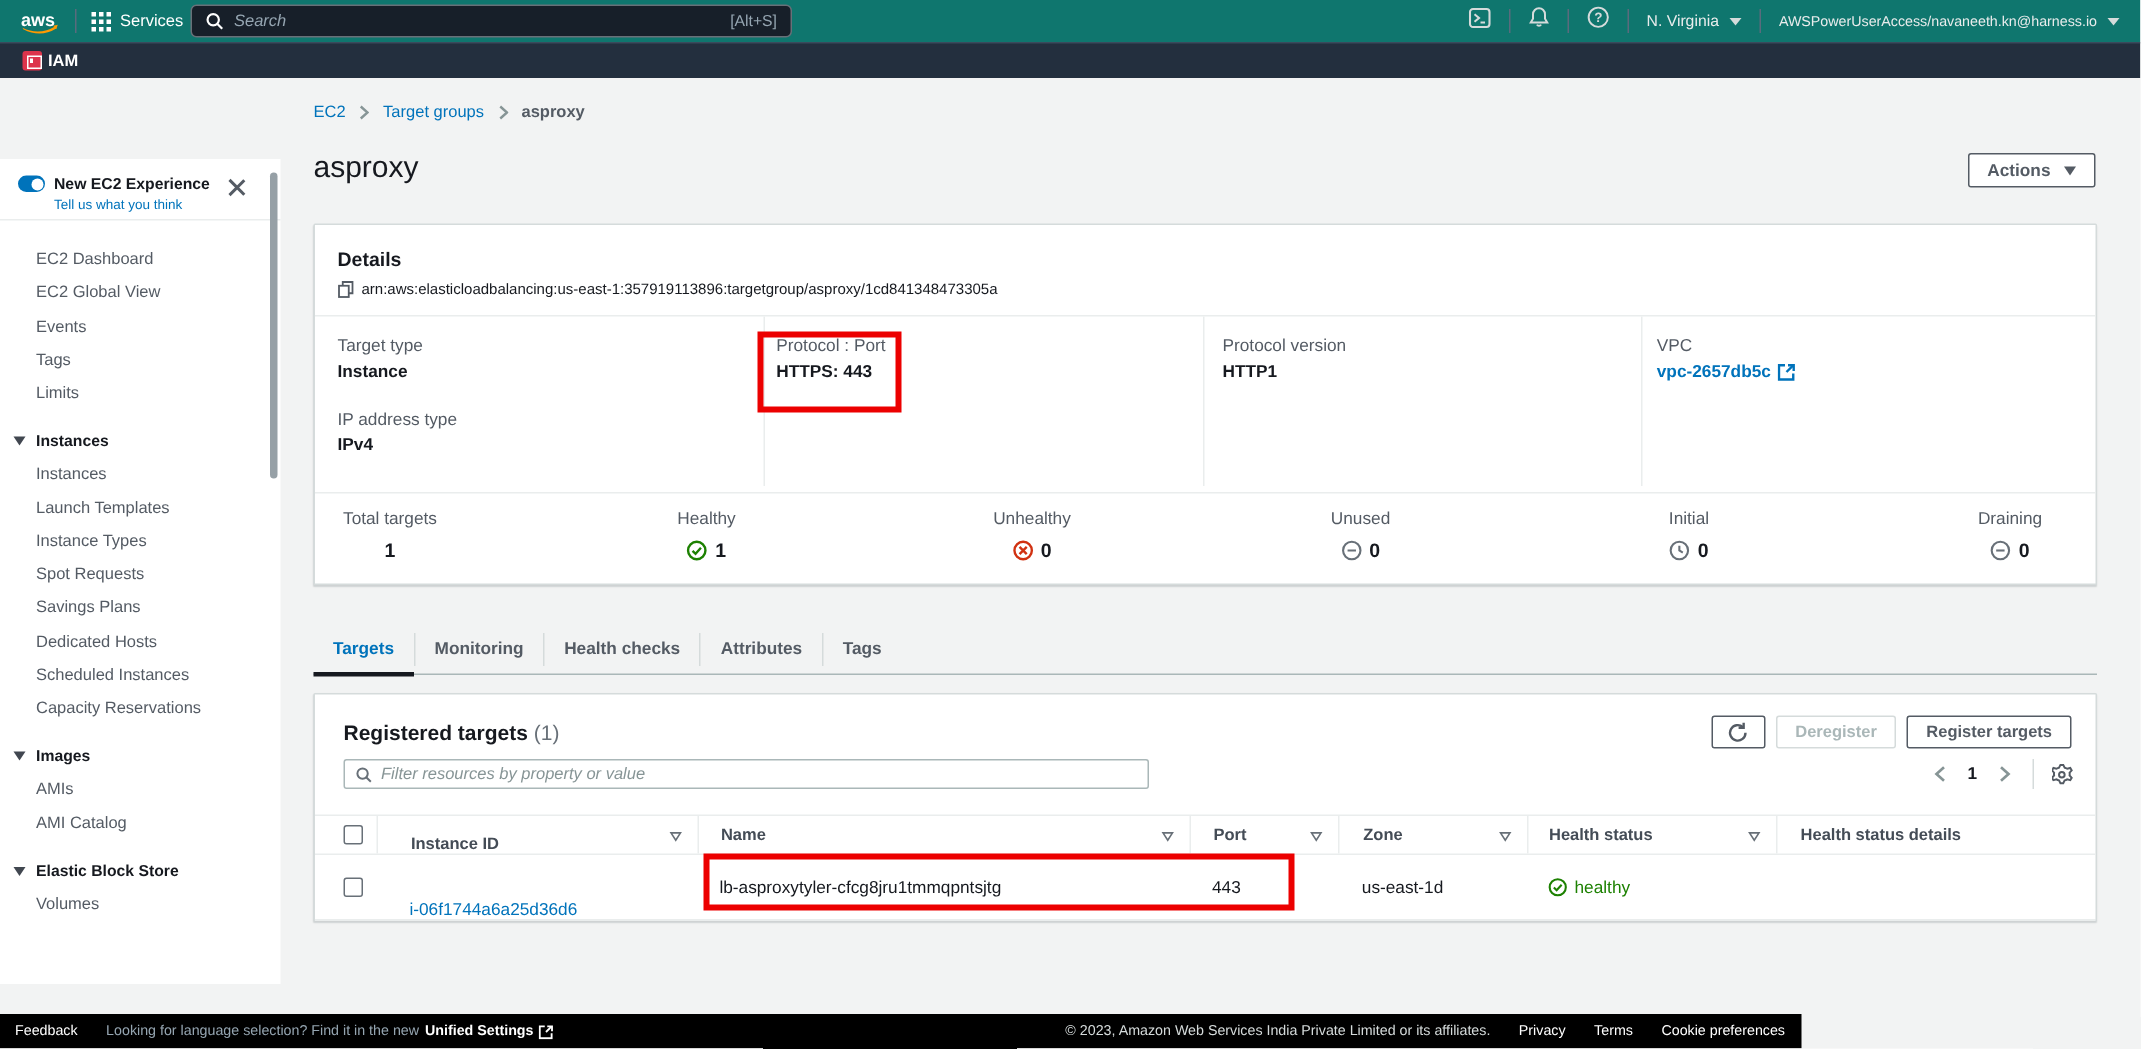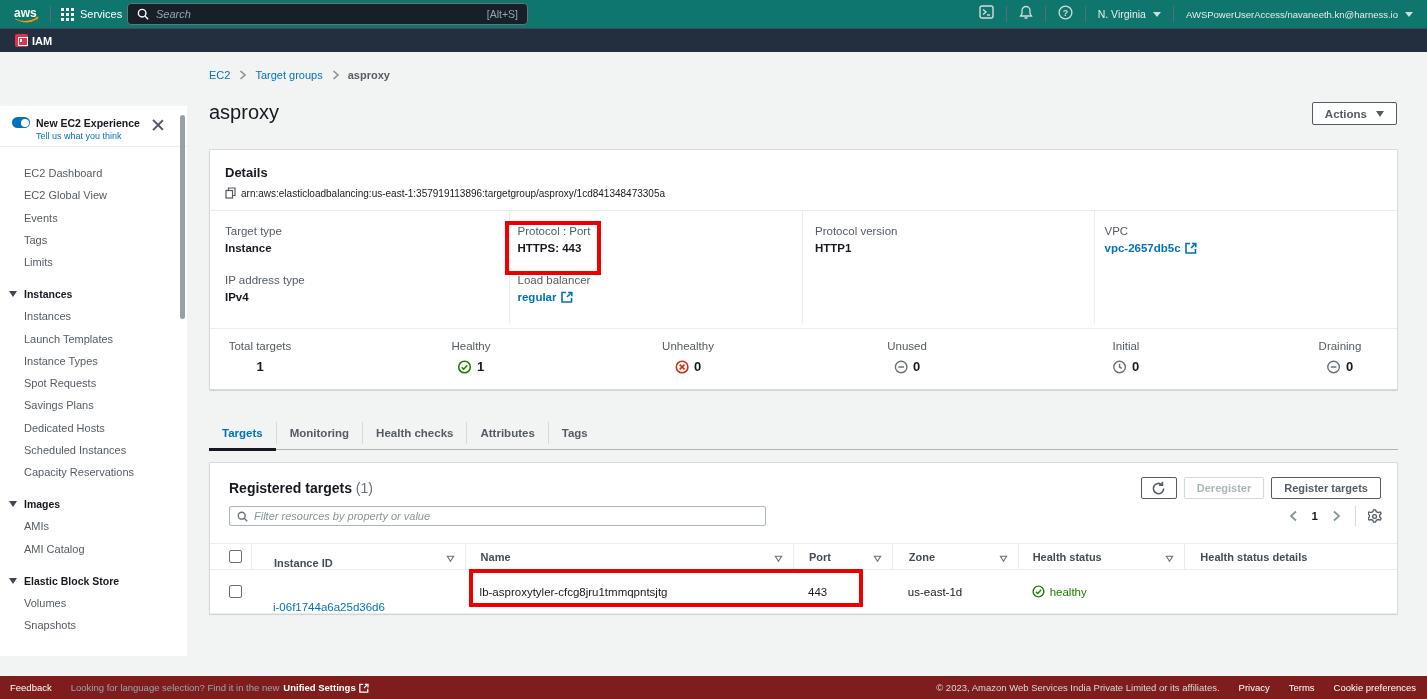--- a/index.html
+++ b/index.html
@@ -115,21 +115,21 @@
   .checkbox { width:13px; height:13px; border:1px solid #687078; border-radius:2px; background:#fff; }
   .link { color:#0073bb; text-decoration:none; }
   .healthy { display:flex; align-items:center; gap:5px; color:#1d8102; font-size:11.5px; }
 
   
   .redbox { position:absolute; border:4px solid #ec0000; background:transparent; z-index:50; }
   .redbox1 { left:505px; top:221px; width:96px; height:54px; }
   .redbox2 { left:469px; top:569px; width:394px; height:38px; }
 
   
-  .footer { position:absolute; left:0; top:676px; width:1427px; height:23px; background:#7f1d1d; display:flex; align-items:center; font-size:9.5px; }
+  .footer { position:absolute; left:0; top:676px; width:1201px; height:23px; background:#000000; display:flex; align-items:center; font-size:9.5px; }
   .footer .fb { color:#fff; margin-left:10px; }
   .footer .lang { color:#95a5b1; margin-left:19px; }
   .footer .uni { color:#fff; font-weight:bold; margin-left:4px; display:inline-flex; align-items:center; gap:3px; }
   .footer .right { margin-left:auto; display:flex; align-items:center; margin-right:11px; }
   .footer .copy { color:#d5dbdb; }
   .footer .flink { color:#fff; margin-left:19px; }
 </style>
 </head>
 <body>
 
@@ -225,21 +225,20 @@
       <div class="sb-item">Dedicated Hosts</div>
       <div class="sb-item">Scheduled Instances</div>
       <div class="sb-item">Capacity Reservations</div>
 
       <div class="sb-section"><span class="tri"></span><span>Images</span></div>
       <div class="sb-item">AMIs</div>
       <div class="sb-item">AMI Catalog</div>
 
       <div class="sb-section"><span class="tri"></span><span>Elastic Block Store</span></div>
       <div class="sb-item">Volumes</div>
-      <div class="sb-item">Snapshots</div>
     </div>
     <div class="sb-scroll"></div>
   </div>
 
   <div class="main">
     <div class="breadcrumb">
       <a href="#">EC2</a>
       <span class="bc-sep">
           <svg width="7" height="10" viewBox="0 0 7 10">
             <path d="M1.5 1 L6 5 L1.5 9" fill="none" stroke="#879596" stroke-width="1.6"></path>
@@ -280,31 +279,20 @@
           <div class="field">
               <div class="f-label">IP address type</div>
               <div class="f-value">IPv4</div>
             </div>
         </div>
         <div class="dc-col dc-col2">
           <div class="field">
               <div class="f-label">Protocol : Port</div>
               <div class="f-value">HTTPS: 443</div>
             </div>
-          <div class="field">
-              <div class="f-label">Load balancer</div>
-            <div class="f-value"><a href="#" class="f-link">
-                  <span>regular</span>
-                  <svg width="12" height="12" viewBox="0 0 12 12">
-                    <path d="M10.5 7 v4 h-9.5 v-9.5 h4" fill="none" stroke="#0073bb" stroke-width="1.6"></path>
-                    <path d="M7 1.5 h3.8 v3.8" fill="none" stroke="#0073bb" stroke-width="1.6"></path>
-                    <line x1="6" y1="6" x2="10.3" y2="1.7" stroke="#0073bb" stroke-width="1.6"></line>
-                  </svg>
-                </a></div>
-          </div>
         </div>
         <div class="dc-col dc-col3">
           <div class="field">
               <div class="f-label">Protocol version</div>
               <div class="f-value">HTTP1</div>
             </div>
         </div>
         <div class="dc-col dc-col4">
           <div class="field">
               <div class="f-label">VPC</div>

